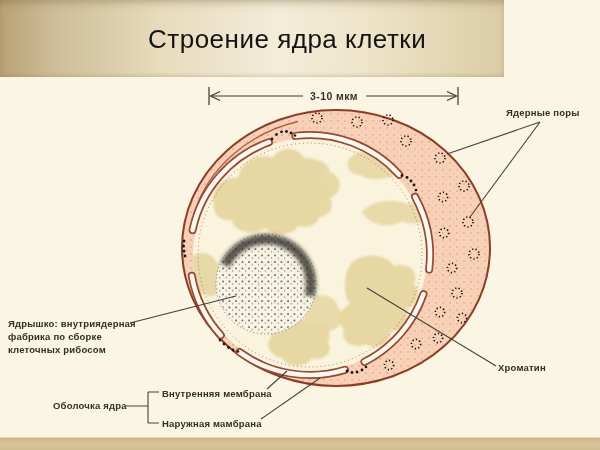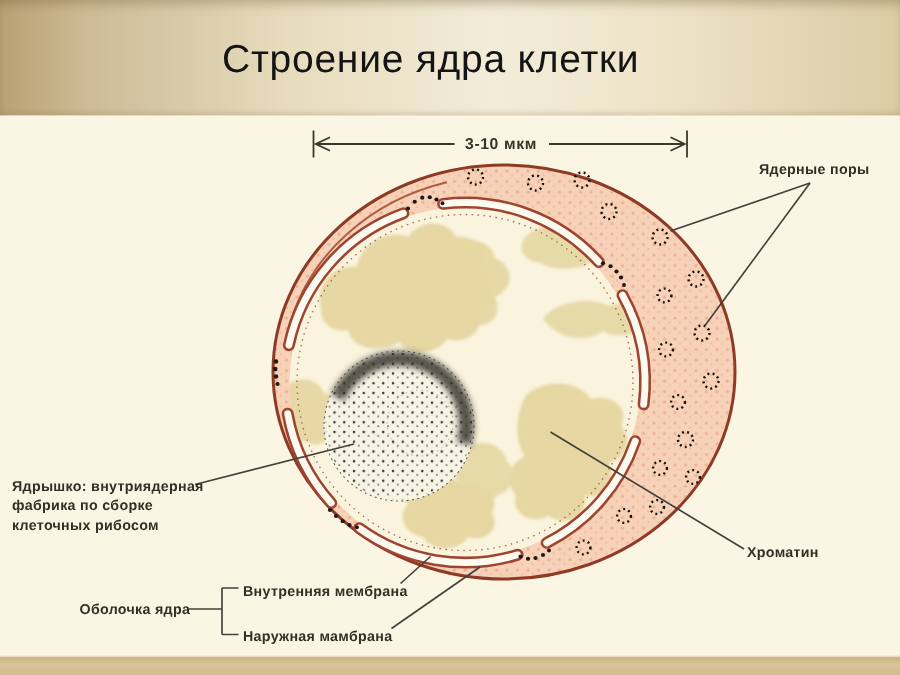--- a/index.html
+++ b/index.html
@@ -1,21 +1,21 @@
 <!DOCTYPE html>
 <html><head>
 <meta charset="utf-8">
 <style>
   html,body{margin:0;padding:0;}
   body{
     width:600px;height:450px;overflow:hidden;position:relative;
     font-family:"Liberation Sans",sans-serif;background:#fbf6e4;
   }
   .title-bar{
-    position:absolute;left:0;top:0;width:600px;height:77px;
+    position:absolute;left:0;top:0;width:504px;height:77px;
     background:linear-gradient(to right,#b9a173 0%,#cdbc97 10%,#e7dcbd 32%,#f2ecd9 55%,#eee5ca 72%,#dbcca5 100%);
     box-shadow:inset 0 6px 8px -4px rgba(120,100,60,.45), inset 0 -3px 4px -2px rgba(140,118,76,.35);
   }
   .slide-title{
     position:absolute;left:148px;top:24px;
     font-size:26px;line-height:30px;color:#141414;letter-spacing:.5px;white-space:nowrap;
   }
   .diagram-area{
     position:absolute;left:0;top:77px;width:600px;height:360px;
     background:#fbf6e4;

